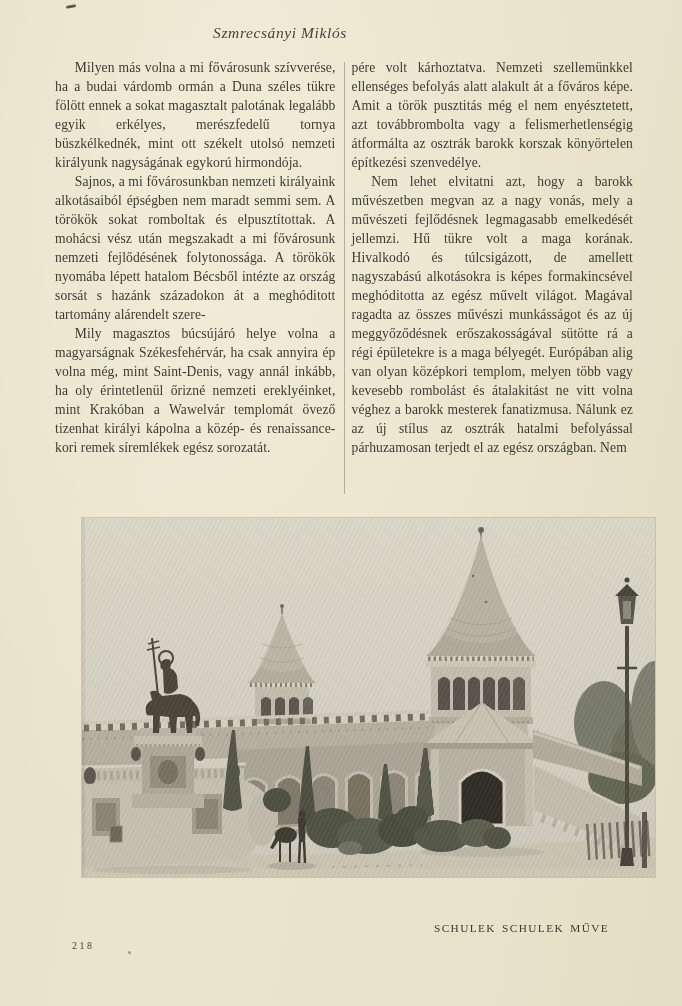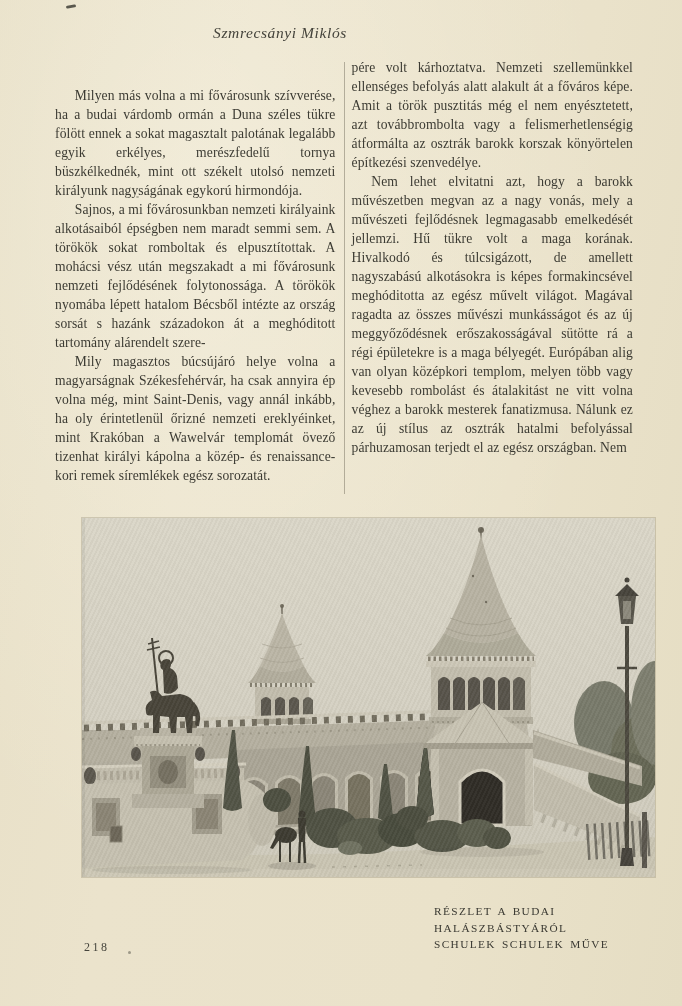--- a/index.html
+++ b/index.html
@@ -12,21 +12,21 @@
     font-family:"Liberation Serif","DejaVu Serif",serif;
     color:#3c3b33;
   }
   .author-header{
     position:absolute;top:24px;left:0;width:560px;
     text-align:center;font-style:italic;font-size:15.5px;letter-spacing:.6px;
     color:#44433b;
   }
   .columns{position:absolute;top:58px;left:55px;width:578px;display:flex;}
   .col{width:283px;font-size:13.6px;line-height:19px;text-align:justify;letter-spacing:.1px;}
-  .col-left{margin-right:12px;margin-top:28px;}
+  .col-left{margin-right:12px;}
   .col-right{margin-left:4px;width:284px;}
   .col p{margin:0;text-indent:1.45em;}
   .col p.no-indent{text-indent:0;}
   .divider{position:absolute;left:344px;top:62px;width:1px;height:432px;background:rgba(82,76,60,.38);}
   .photo{
     position:absolute;left:82px;top:518px;width:573px;height:359px;
     box-shadow:0 0 0 1px rgba(110,102,80,.25), inset 0 0 26px rgba(95,88,70,.18);
     background:#d5d1c3;overflow:hidden;
   }
   .photo svg{display:block;}
@@ -34,21 +34,21 @@
     position:absolute;left:0;top:0;width:573px;height:359px;
     background:repeating-linear-gradient(115deg, rgba(255,255,255,.045) 0 2px, rgba(60,55,40,.035) 2px 4px);
     pointer-events:none;
   }
   .caption{
     position:absolute;left:434px;top:903px;width:240px;
     font-size:11.3px;line-height:16.5px;letter-spacing:1.4px;word-spacing:2px;
     color:#3a3932;
   }
   .page-number{
-    position:absolute;left:84px;top:940px;font-size:12px;letter-spacing:2.5px;color:#45443c;
+    position:absolute;left:72px;top:940px;font-size:10px;letter-spacing:2.5px;color:#45443c;
   }
   .artifact{position:absolute;background:#3f3e36;border-radius:2px;}
   .artifact.dash-top{left:66px;top:5px;width:10px;height:3px;transform:rotate(-10deg);opacity:.85;}
   .artifact.dot-after-number{left:128px;top:951px;width:3px;height:3px;border-radius:50%;opacity:.45;}
   .artifact.speck{left:136px;top:196px;width:3px;height:2px;border-radius:50%;opacity:.35;}
 </style>
 </head>
 <body>
 
 <div class="page">
@@ -266,21 +266,21 @@
         <ellipse cx="90" cy="352" rx="80" ry="4" fill="#3c3a30" opacity=".1"></ellipse>
         <line x1="250" y1="349" x2="340" y2="347" stroke="#8a8575" stroke-width="1.5" stroke-dasharray="3 8" opacity=".5"></line>
       </g>
 
       <rect x="0" y="0" width="3" height="359" fill="#000" opacity=".05"></rect>
     </svg>
     <div class="texture"></div>
   </div>
 
   <div class="caption">
-    <span>RÉSZLET A BUDAI HALÁSZBÁSTYÁRÓL</span><br>
+    <br>
     <span>SCHULEK SCHULEK MŰVE</span>
   </div>
 
   <div class="page-number">218</div>
 
   <div class="artifact dash-top"></div>
   <div class="artifact dot-after-number"></div>
   <div class="artifact speck"></div>
 
 </div>

